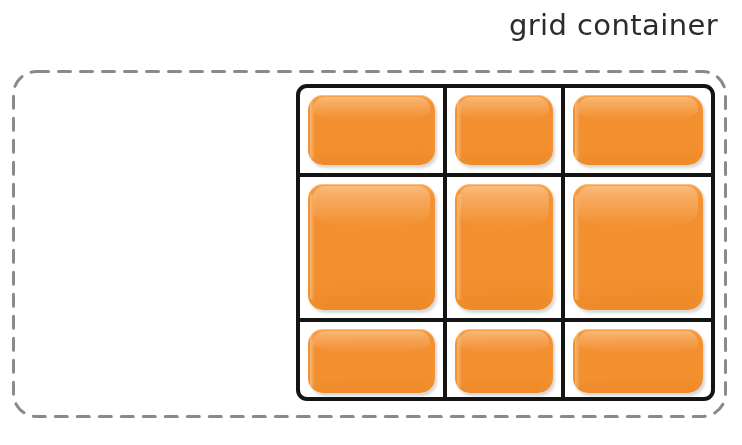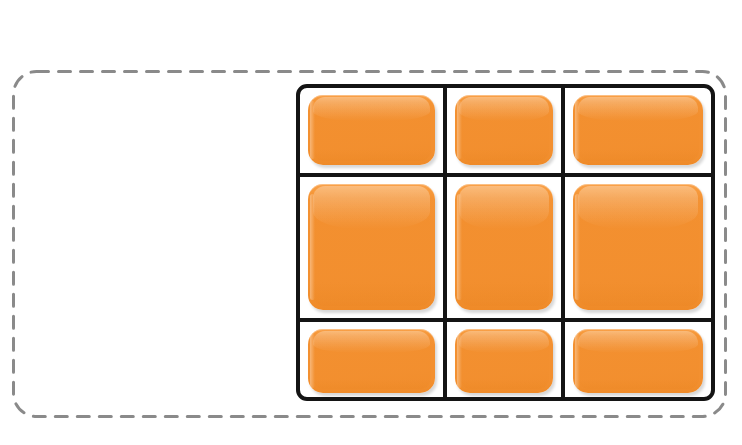--- a/index.html
+++ b/index.html
@@ -146,20 +146,21 @@
         rgba(236,135,36,0.10) 70%,
         rgba(231,128,28,0.18) 100%);
     pointer-events: none;
   }
 </style>
 </head>
 <body>
 
 <div id="stage">
 
+  <div id="caption">grid container</div>
 
   <div id="dashed-container">
     <svg viewBox="0 0 715 348" preserveAspectRatio="none">
       <rect x="1.5" y="1.5" width="712" height="345" rx="23" ry="23" fill="none" stroke="#8a8a8a" stroke-width="3" stroke-linecap="round" stroke-dasharray="12 10"></rect>
     </svg>
   </div>
 
   <div id="grid-table">
 
     <div class="grid-cell">

